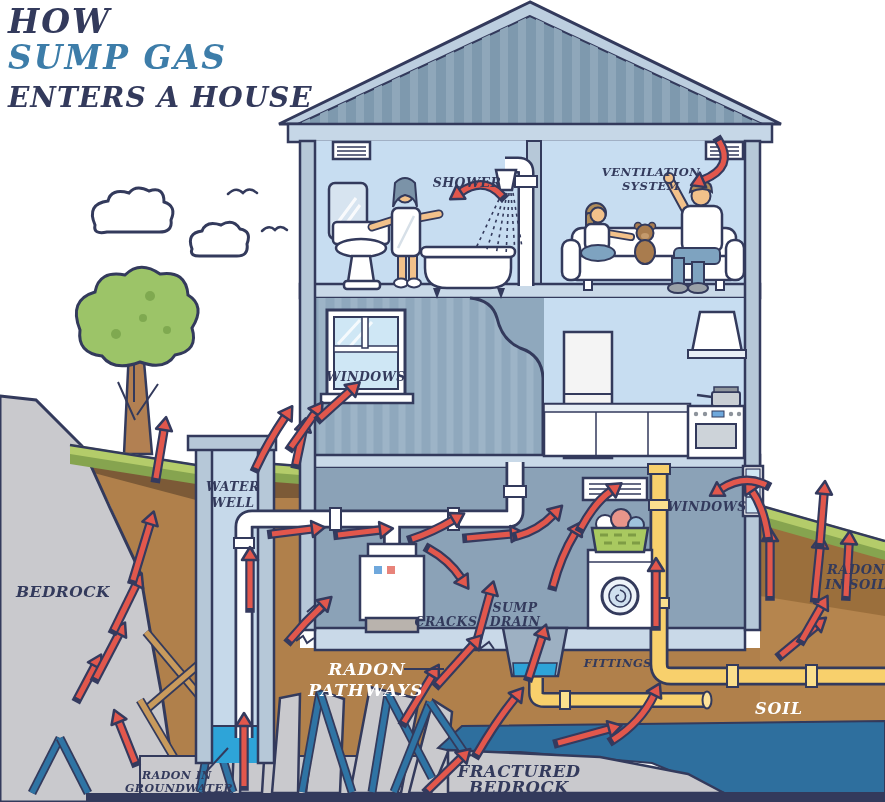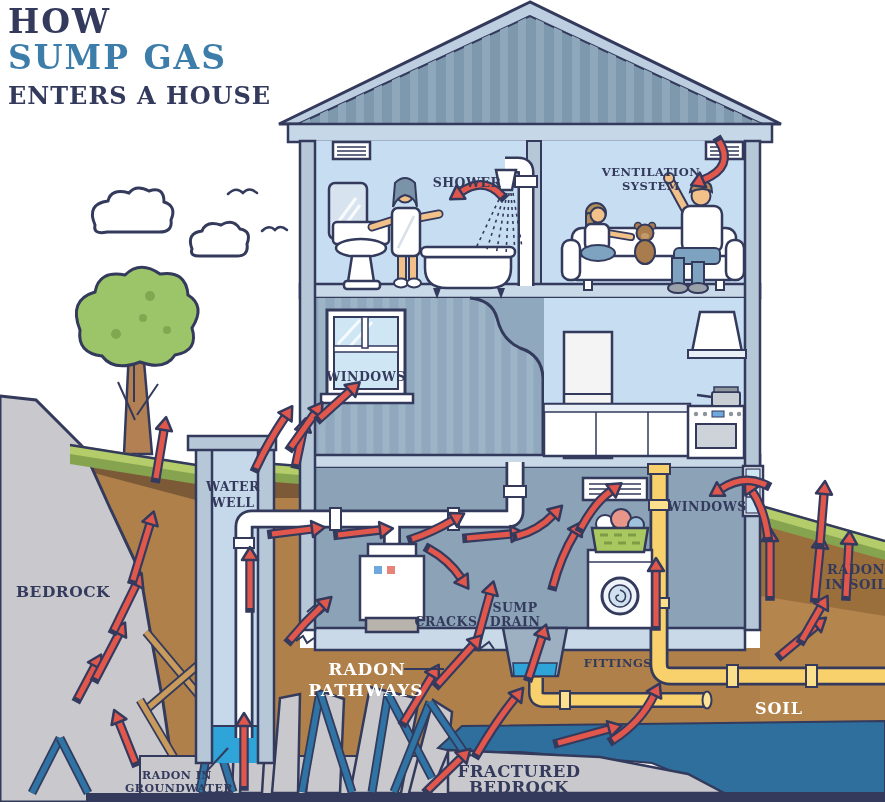--- a/index.html
+++ b/index.html
@@ -1,21 +1,21 @@
 <!DOCTYPE html>
 <html><head>
 <meta charset="utf-8">
 <style>
   html,body{margin:0;padding:0;background:#fff;}
-  .canvas{position:relative;width:885px;height:802px;background:#ffffff;overflow:hidden;}
+  .canvas{position:relative;width:885px;height:802px;background:#ffffff;overflow:hidden;font-style:italic;}
   .canvas svg{position:absolute;left:0;top:0;}
   .title-block{position:absolute;left:8px;top:4px;font-family:"DejaVu Serif",serif;font-weight:bold;line-height:1.08;z-index:5;}
   .title-l1{font-size:33px;color:#333a5c;letter-spacing:2px;}
   .title-l2{font-size:33px;color:#3d7da9;letter-spacing:2px;}
-  .title-l3{font-size:24px;color:#333a5c;letter-spacing:1px;margin-top:8px;}
+  .title-l3{font-size:28px;color:#333a5c;letter-spacing:1px;margin-top:8px;}
   .lbl{font-family:"DejaVu Serif",serif;font-weight:bold;fill:#333a5c;letter-spacing:0.5px;}
   .lblw{font-family:"DejaVu Serif",serif;font-weight:bold;fill:#ffffff;letter-spacing:1px;}
 </style>
 </head>
 <body>
 
 <div class="canvas">
 
   <div class="title-block">
     <div class="title-l1">HOW</div>

